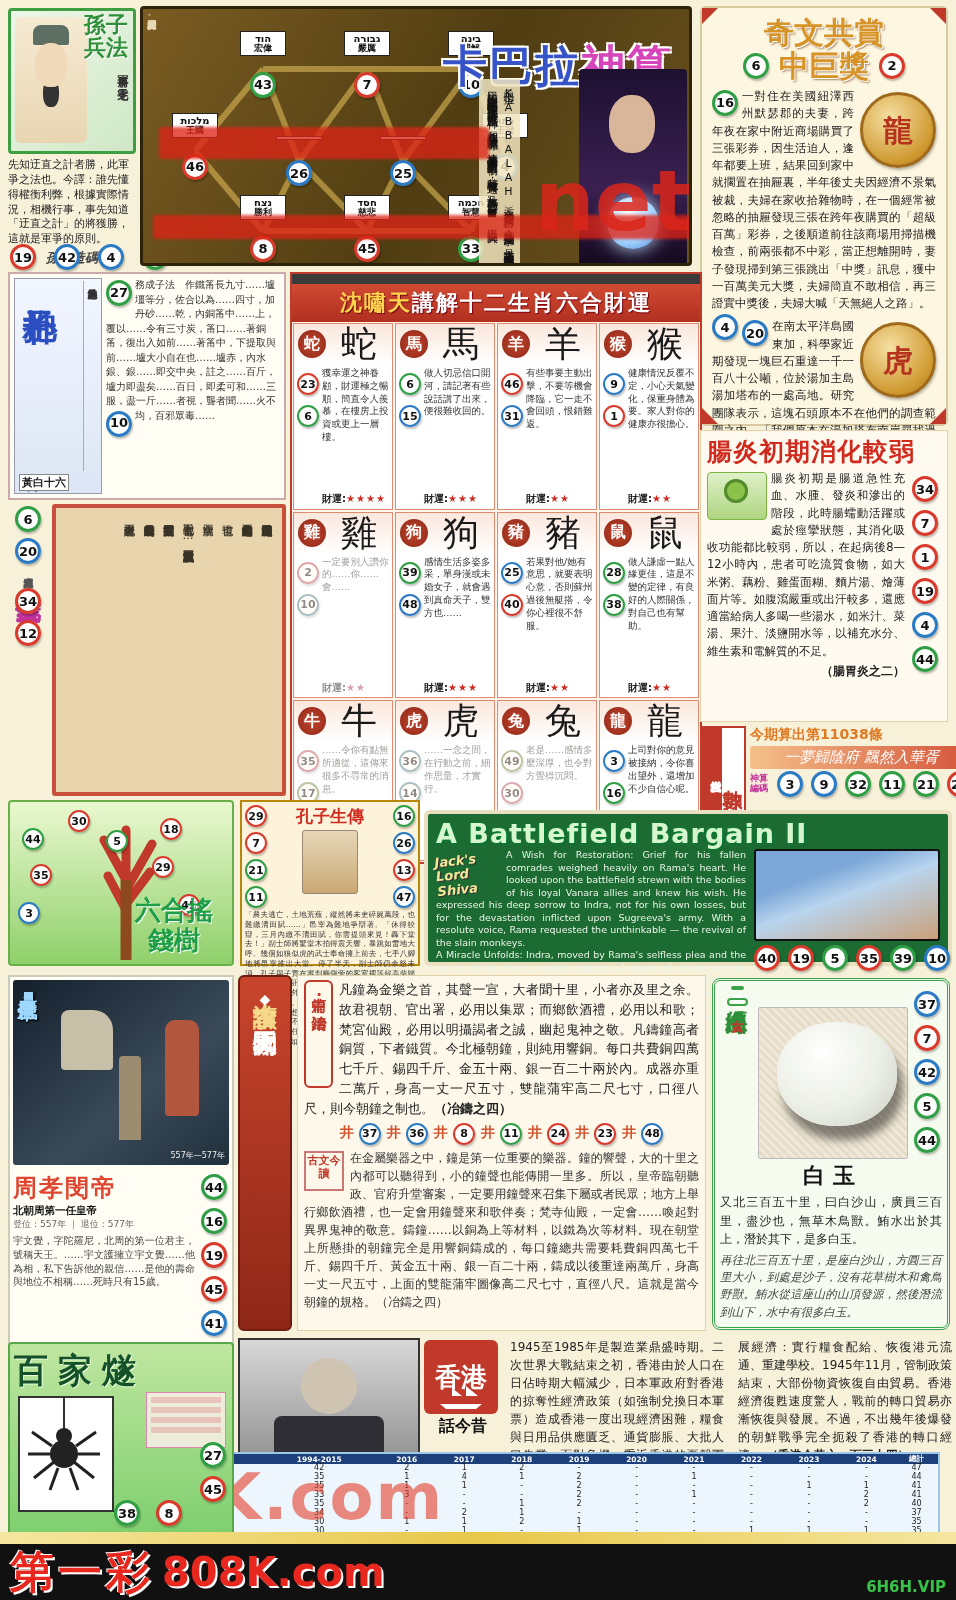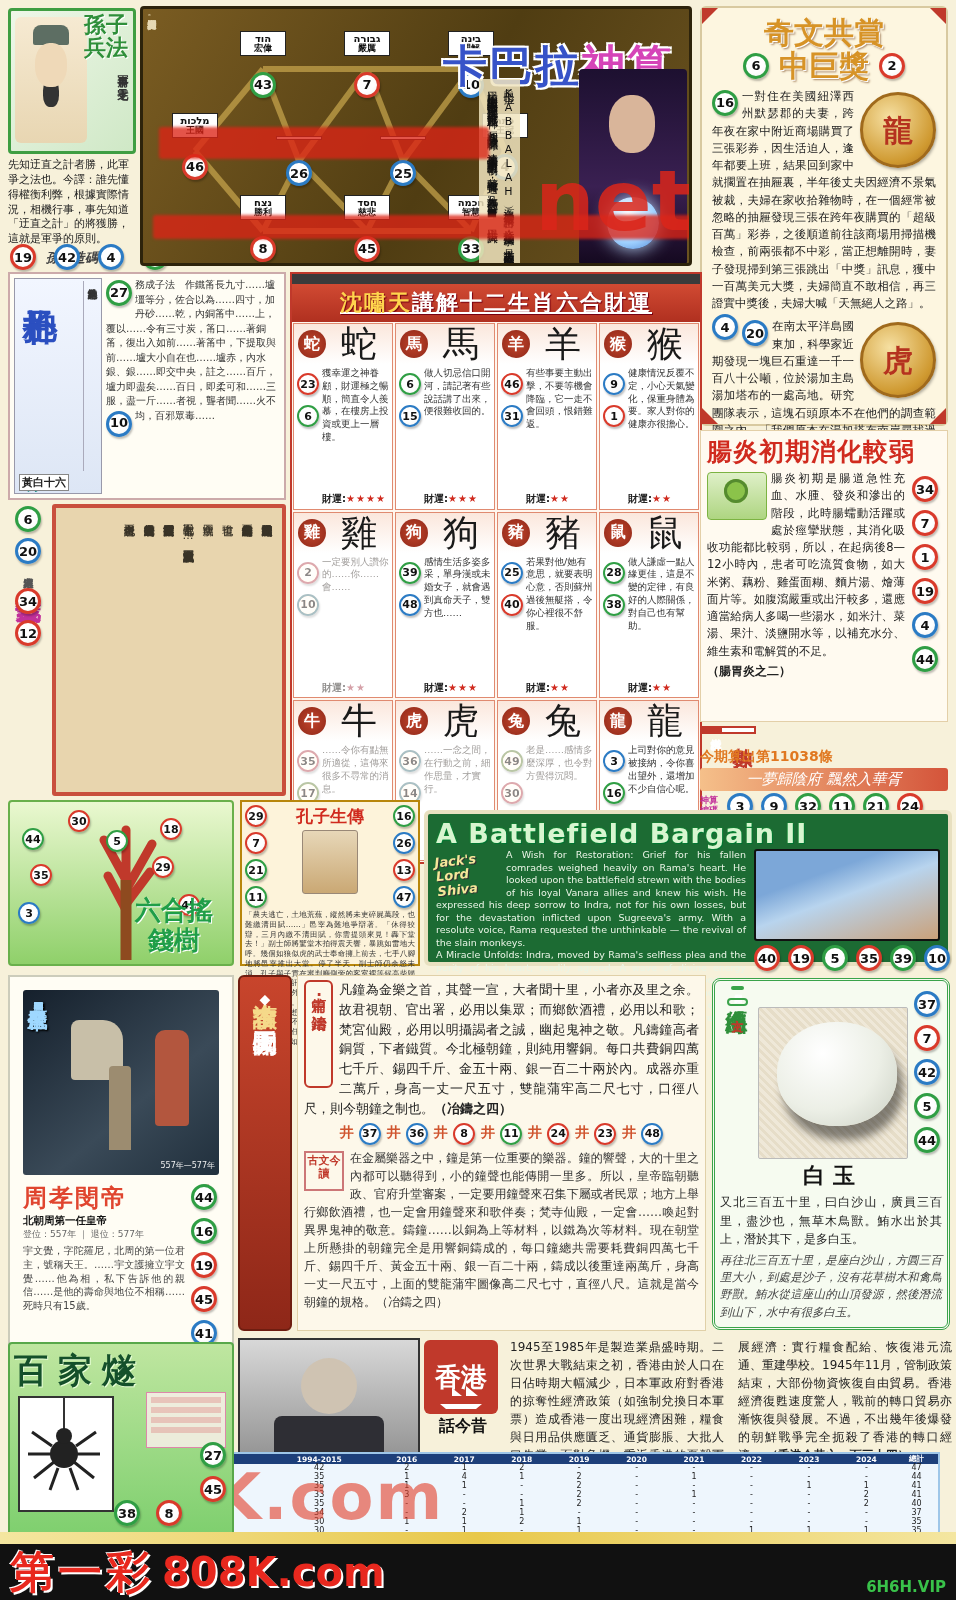--- a/index.html
+++ b/index.html
@@ -65,44 +65,44 @@
   #yunji{left:8px;top:504px;width:278px;height:292px;display:flex;gap:4px;}
   .yj-strip{width:40px;display:flex;flex-direction:column;align-items:center;gap:6px;padding-top:2px;}
   .yj-lbl{font-size:10px;color:#555;font-weight:bold;}
   .yj-title{font-size:26px;font-weight:bold;color:#c2309a;line-height:1.05;}
   .yj-ed{font-size:9px;color:#555;}
   .yj-book{flex:1;background:#e8d5ae;border:4px solid #c94f3d;border-radius:3px;position:relative;padding:8px 10px;display:flex;flex-direction:row-reverse;gap:7px;overflow:hidden;}
   .yj-col{font-size:11px;color:#3a3428;height:100%;line-height:1.15;}
   
   #zodiac{left:290px;top:272px;width:412px;height:592px;background:#fff6ee;border:2px solid #c0392b;}
   .zo-dark{height:10px;background:#3b3b3b;}
-  .zo-header{height:38px;background:linear-gradient(#d14a33,#b03020);display:flex;align-items:center;justify-content:center;font-size:22px;font-weight:bold;color:#fff;letter-spacing:2px;text-shadow:1px 1px 1px #701;text-decoration:underline;}
+  .zo-header{height:38px;background:linear-gradient(#d14a33,#b03020);display:flex;align-items:center;justify-content:center;font-size:22px;font-weight:bold;color:#fff;letter-spacing:2px;text-shadow:1px 1px 1px #701;}
   .zo-header .yel{color:#ffd54d;}
   .z-grid{display:grid;grid-template-columns:repeat(4,1fr);height:540px;}
   .z-cell{border:1px solid #e08a70;margin:1px;background:#fff;display:flex;flex-direction:column;overflow:hidden;}
   .z-top{display:flex;align-items:center;gap:4px;padding:2px 4px;background:linear-gradient(#fbe7dc,#fff);}
   .z-badge{width:28px;height:28px;border-radius:50%;background:radial-gradient(#c2452c,#8e2718);color:#fff;display:flex;align-items:center;justify-content:center;font-size:16px;font-weight:bold;flex:none;}
   .z-art{flex:1;text-align:center;font-size:36px;color:#1a1a1a;font-family:"DejaVu Serif",serif;line-height:1;}
   .z-body{display:flex;gap:3px;padding:3px;flex:1;}
   .z-balls{display:flex;flex-direction:column;gap:10px;padding-top:6px;}
   .z-text{font-size:9.5px;line-height:1.35;color:#333;display:flex;flex-direction:column;}
   .z-stars{margin-top:auto;font-size:10px;font-weight:bold;color:#222;}
   .faded{opacity:.5;filter:sepia(.5) hue-rotate(-20deg);}
   
   #changyan{left:700px;top:430px;width:248px;height:292px;background:#fffaf0;border:1px solid #e3cfa8;padding:4px 6px;}
   .cy-title{font-size:25px;font-weight:bold;color:#d02a1e;letter-spacing:1px;white-space:nowrap;}
   .cy-wrap{display:flex;gap:4px;margin-top:2px;}
   .cy-main{flex:1;font-size:11.5px;line-height:1.5;color:#222;text-align:justify;}
   .cy-mascot{float:left;width:58px;height:46px;background:linear-gradient(#dff0c8,#aed581);border:1px solid #7cb342;border-radius:4px;margin:2px 4px 2px 0;position:relative;}
   .cy-mascot:before{content:"";position:absolute;left:16px;top:6px;width:24px;height:24px;border-radius:50%;background:#8bc34a;box-shadow:inset 0 0 0 3px #558b2f;}
   .cy-side{width:32px;display:flex;flex-direction:column;align-items:center;gap:6px;}
   .cy-side-lbl{font-size:9px;font-weight:bold;color:#c2309a;}
-  .cy-foot{font-weight:bold;font-size:12px;margin-top:2px;}
-  
-  #shenshu{left:700px;top:726px;width:248px;height:92px;display:flex;gap:14px;flex-direction:column;}
+  .cy-foot{text-align:right;font-weight:bold;font-size:12px;margin-top:2px;}
+  
+  #shenshu{left:700px;top:726px;width:248px;height:92px;display:flex;gap:4px;}
   .ss-box{width:52px;background:#fff;border:2px solid #c0392b;display:flex;}
   .ss-red{width:20px;background:#c0392b;color:#fff;font-size:11px;font-weight:bold;text-align:center;}
   .ss-name{flex:1;font-size:20px;font-weight:bold;color:#c0392b;text-align:center;line-height:1.1;padding-top:4px;}
   .ss-main{flex:1;display:flex;flex-direction:column;gap:2px;}
   .ss-line1{font-size:14px;font-weight:bold;color:#e07820;}
   .ss-verse{background:linear-gradient(90deg,#f5c08a,#d4543a);color:#fff;font-size:15px;font-style:italic;text-align:center;border-radius:3px;padding:2px 0;font-family:"DejaVu Serif",serif;}
   .ss-coderow{display:flex;align-items:center;gap:5px;}
   .ss-codelbl{font-size:9px;font-weight:bold;color:#c2309a;width:22px;line-height:1.1;}
   
   #tree{left:8px;top:800px;width:226px;height:166px;background:linear-gradient(#eaf8d0,#8fd06a);border:2px solid #69b04b;border-radius:4px;position:absolute;overflow:hidden;}
@@ -121,21 +121,21 @@
   
   #battle{left:424px;top:810px;width:528px;height:156px;background:#1c6b33;border:4px solid #e8e0c0;border-radius:6px;color:#eaf5e6;padding:4px 8px;}
   .bf-title{font-size:27px;font-weight:bold;color:#d8f5d0;text-shadow:0 0 2px #0a3,1px 1px 0 #063;letter-spacing:1px;}
   .bf-logo{float:left;width:64px;font-style:italic;font-weight:bold;color:#f5e79a;font-size:13px;line-height:1.1;transform:rotate(-6deg);margin:4px 6px 0 0;text-shadow:1px 1px 0 #333;}
   .bf-body{display:flex;gap:8px;}
   .bf-text{flex:1;font-size:9.5px;line-height:1.32;text-align:justify;}
   .bf-tag{font-weight:bold;}
   .bf-right{width:186px;display:flex;flex-direction:column;gap:4px;}
   .bf-pic{height:88px;background:linear-gradient(160deg,#7ca7d8 30%,#b8d4ee 50%,#caa17a);border:2px solid #111;border-radius:3px;}
   
-  #emp{left:8px;top:975px;width:226px;height:436px;background:#fffdf4;border:2px solid #ccb;padding:13px;}
+  #emp{left:8px;top:975px;width:226px;height:436px;background:#fffdf4;border:2px solid #ccb;padding:3px;}
   .em-photo{height:185px;background:linear-gradient(140deg,#15202c,#3a4a58 60%,#21303d);position:relative;border-radius:3px;}
   .em-vtitle{position:absolute;left:4px;top:4px;font-size:20px;font-weight:bold;color:#9fd8ff;text-shadow:1px 1px 2px #000;height:170px;line-height:1.1;}
   .em-figs:before{content:"";position:absolute;left:48px;top:30px;width:52px;height:60px;background:#c8bfa8;border-radius:8px 20px 4px 4px;}
   .em-figs:after{content:"";position:absolute;right:30px;top:40px;width:34px;height:96px;background:#b3563e;border-radius:10px 10px 4px 4px;box-shadow:-52px 30px 0 -6px #9c8c70;}
   .em-caption{position:absolute;right:4px;bottom:4px;font-size:8px;color:#eee;}
   .em-codelbl{font-size:8px;color:#b5321f;text-align:right;}
   .em-row2{display:flex;margin-top:4px;align-items:flex-start;}
   .em-title{font-size:24px;font-weight:bold;color:#e0452f;letter-spacing:2px;white-space:nowrap;}
   .em-info{margin-left:auto;text-align:right;font-size:9px;color:#666;}
   .em-info b{font-size:10.5px;color:#111;display:block;}

